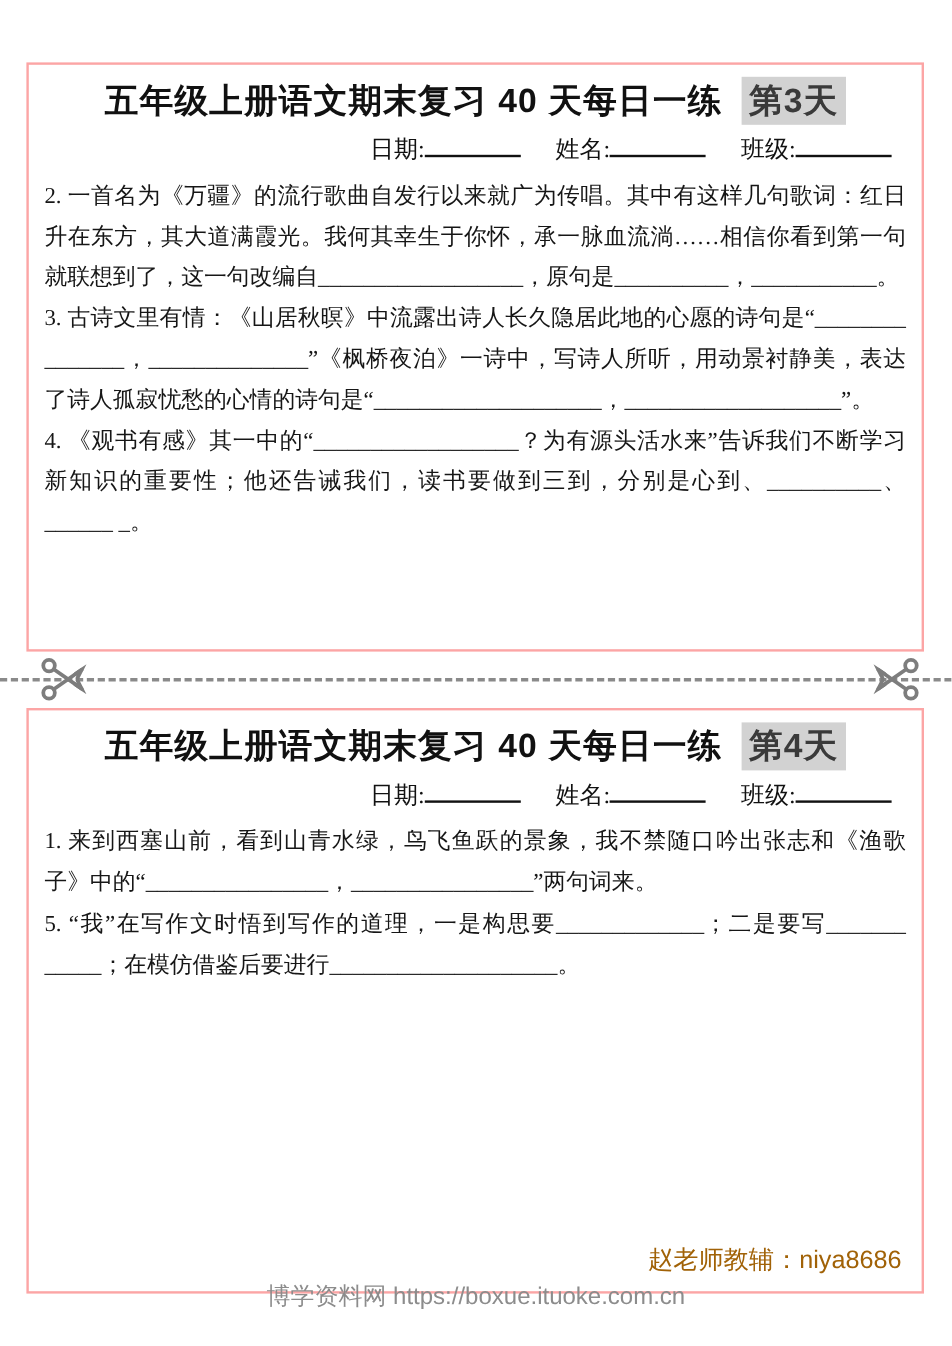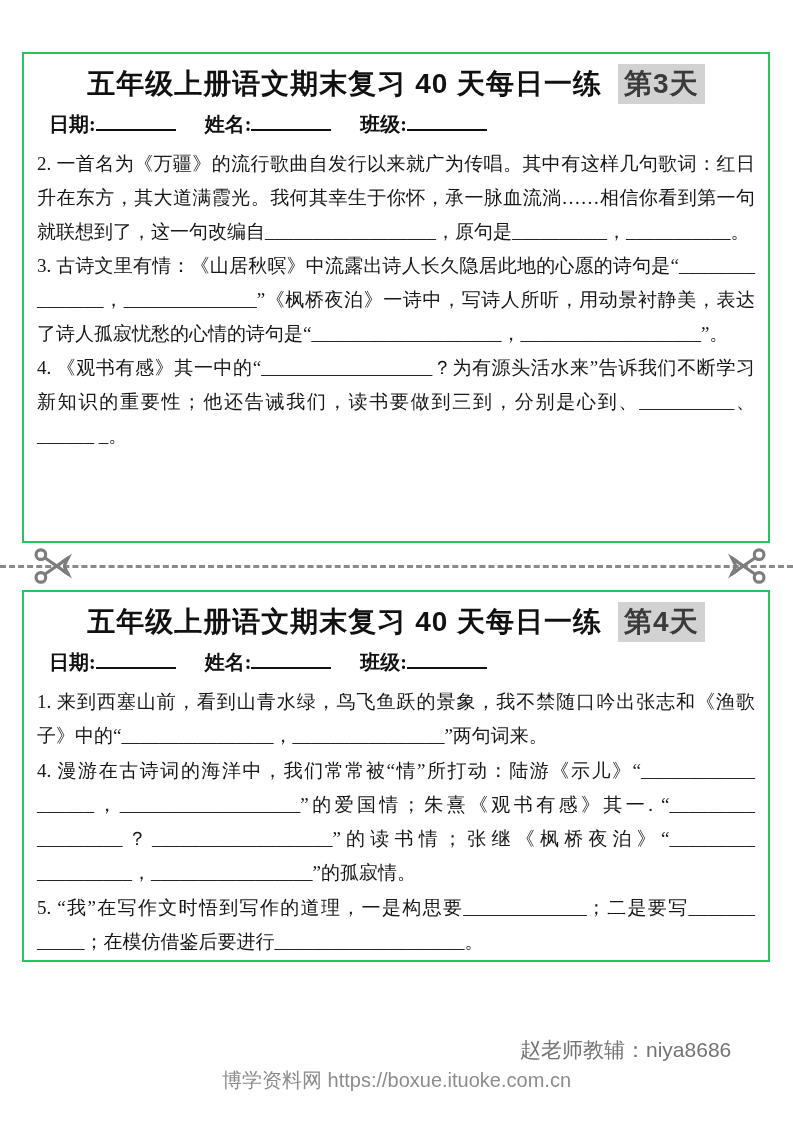--- a/index.html
+++ b/index.html
@@ -4,37 +4,37 @@
 <style>
   html,body { margin:0; padding:0; }
   body {
     width:793px; height:1122px; position:relative;
     background:#ffffff; overflow:hidden;
     font-family:"Liberation Serif","DejaVu Serif",serif;
     color:#1b1b1b;
   }
   .sheet {
     position:absolute; left:22px; width:748px; box-sizing:border-box;
-    border:2px solid #22c55e; background:#fff; padding:6px 13px 0 13px;
+    border:2px solid #fca5a5; background:#fff; padding:6px 13px 0 13px;
   }
   #sheet-day3 { top:52px; height:491px; }
-  #sheet-day4 { top:590px; height:372px; }
+  #sheet-day4 { top:590px; height:488px; }
 
   .title-row {
     text-align:center; margin-top:4px;
     font-family:"Liberation Sans","DejaVu Sans",sans-serif;
     font-weight:bold; font-size:28px; letter-spacing:1px; color:#111;
     white-space:nowrap;
   }
   .day-badge {
     display:inline-block; margin-left:16px; padding:1px 6px;
     background:#d2d2d2; color:#3a3a3a;
   }
   .info-row {
-    text-align:left; margin-top:7px; font-weight:bold; font-size:20px; color:#111;
+    text-align:right; margin-top:7px; font-weight:normal; font-size:20px; color:#111;
     white-space:nowrap;
   }
   .info-field { margin:0 12px; }
   .blank-line {
     display:inline-block; width:80px; height:14px;
     border-bottom:2px solid #111; vertical-align:baseline;
   }
   .questions {
     margin-top:9px; font-size:19px; line-height:34px;
     text-align:justify; color:#161616;
@@ -45,23 +45,23 @@
   .cut-line {
     position:absolute; top:565px; left:0; width:793px; height:0;
     border-top:3px dashed #8a8a8a;
   }
   .scissors { position:absolute; width:42px; height:42px; z-index:3; }
   .scissors svg { width:100%; height:100%; }
   .scissors-left  { left:33px;  top:545px; }
   .scissors-right { right:26px; top:545px; transform:scaleX(-1); }
 
   .watermark {
-    position:absolute; top:1036px; left:520px; z-index:2;
+    position:absolute; top:1036px; left:540px; z-index:2;
     font-family:"Liberation Sans","DejaVu Sans",sans-serif;
-    font-size:21px; color:#737373; white-space:nowrap;
+    font-size:21px; color:#a16207; white-space:nowrap;
   }
   .footer {
     position:absolute; top:1067px; left:0; width:100%; z-index:5;
     text-align:center;
     font-family:"Liberation Sans","DejaVu Sans",sans-serif;
     font-size:20px; color:#8c8c8c;
   }
 </style>
 </head>
 <body>
@@ -112,19 +112,18 @@
   <div class="title-row">
     <span>五年级上册语文期末复习 40 天每日一练</span><span class="day-badge">第4天</span>
   </div>
   <div class="info-row">
     <span class="info-field"><span>日期:</span><span class="blank-line"></span></span>
     <span class="info-field"><span>姓名:</span><span class="blank-line"></span></span>
     <span class="info-field"><span>班级:</span><span class="blank-line"></span></span>
   </div>
   <div class="questions">
     <p>1. 来到西塞山前，看到山青水绿，鸟飞鱼跃的景象，我不禁随口吟出张志和《渔歌子》中的“________________，________________”两句词来。</p>
-    <p>4. 漫游在古诗词的海洋中，我们常常被“情”所打动：陆游《示儿》“____________ ______，___________________”的爱国情；朱熹《观书有感》其一. “_________ _________？___________________”的读书情；张继《枫桥夜泊》“_________ __________，_________________”的孤寂情。</p>
     <p>5. “我”在写作文时悟到写作的道理，一是构思要_____________；二是要写_______ _____；在模仿借鉴后要进行____________________。</p>
   </div>
 </div>
 
 <div class="watermark">赵老师教辅：niya8686</div>
 <div class="footer">博学资料网 https://boxue.ituoke.com.cn</div>
 
 </body></html>

